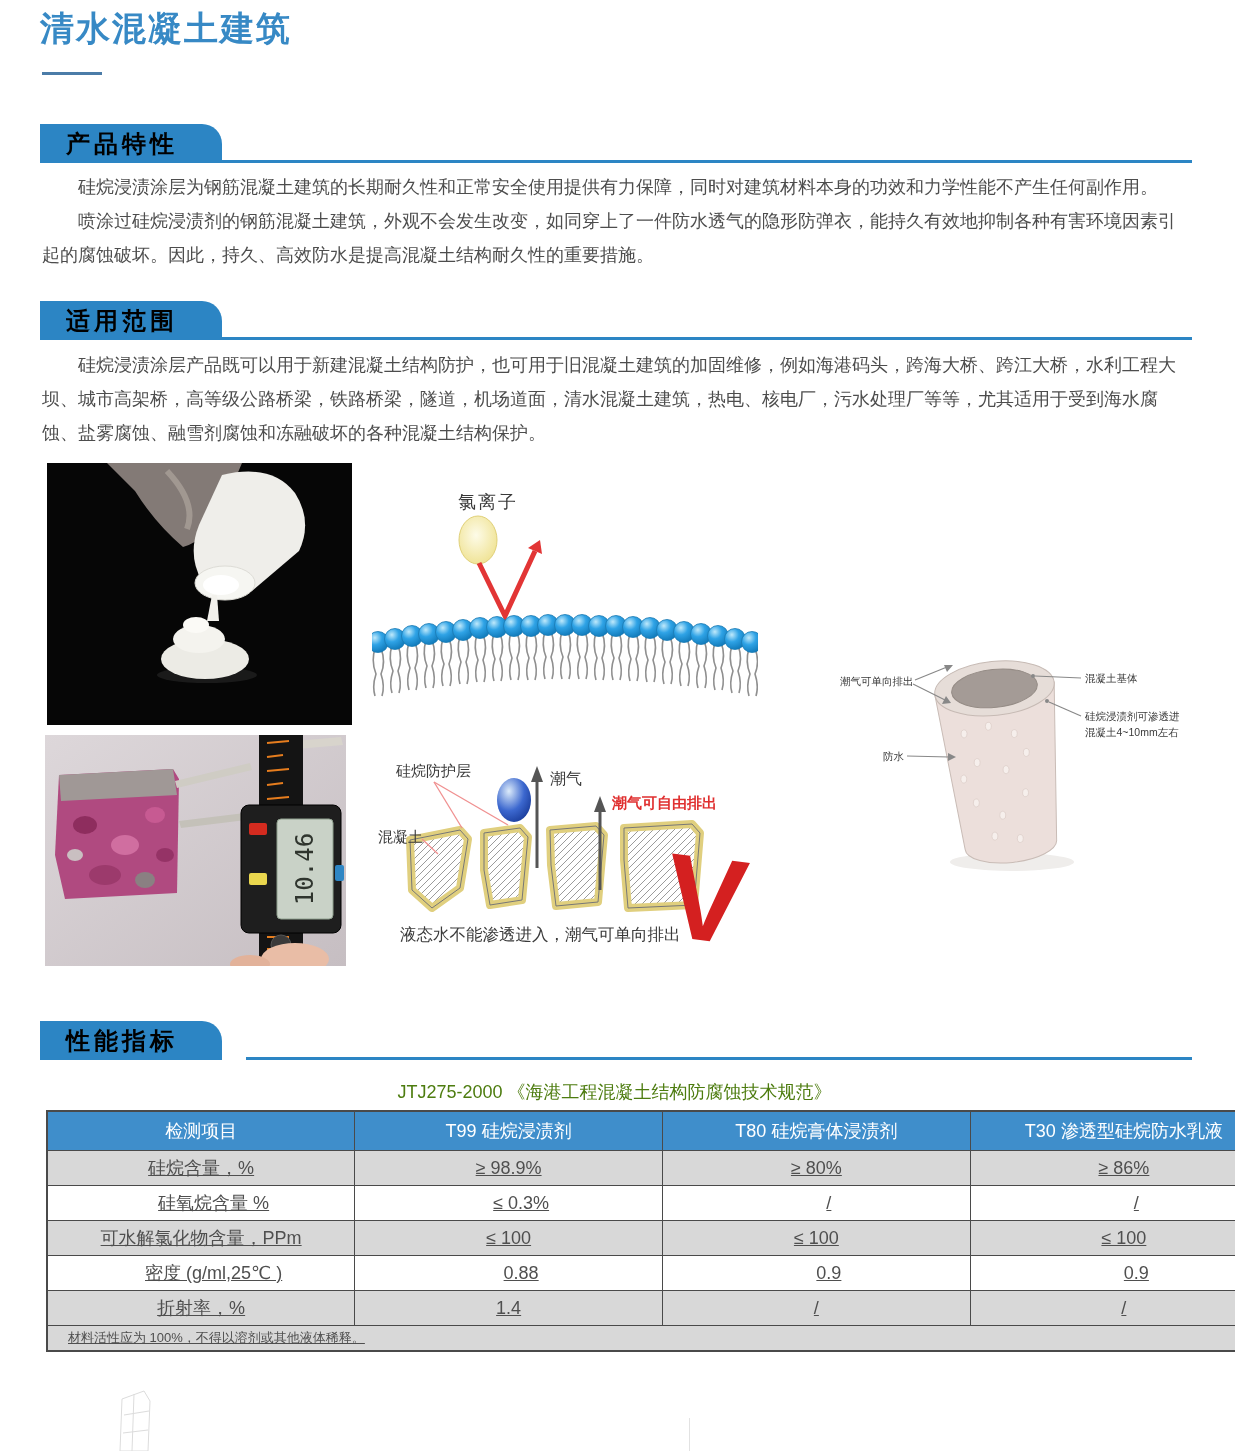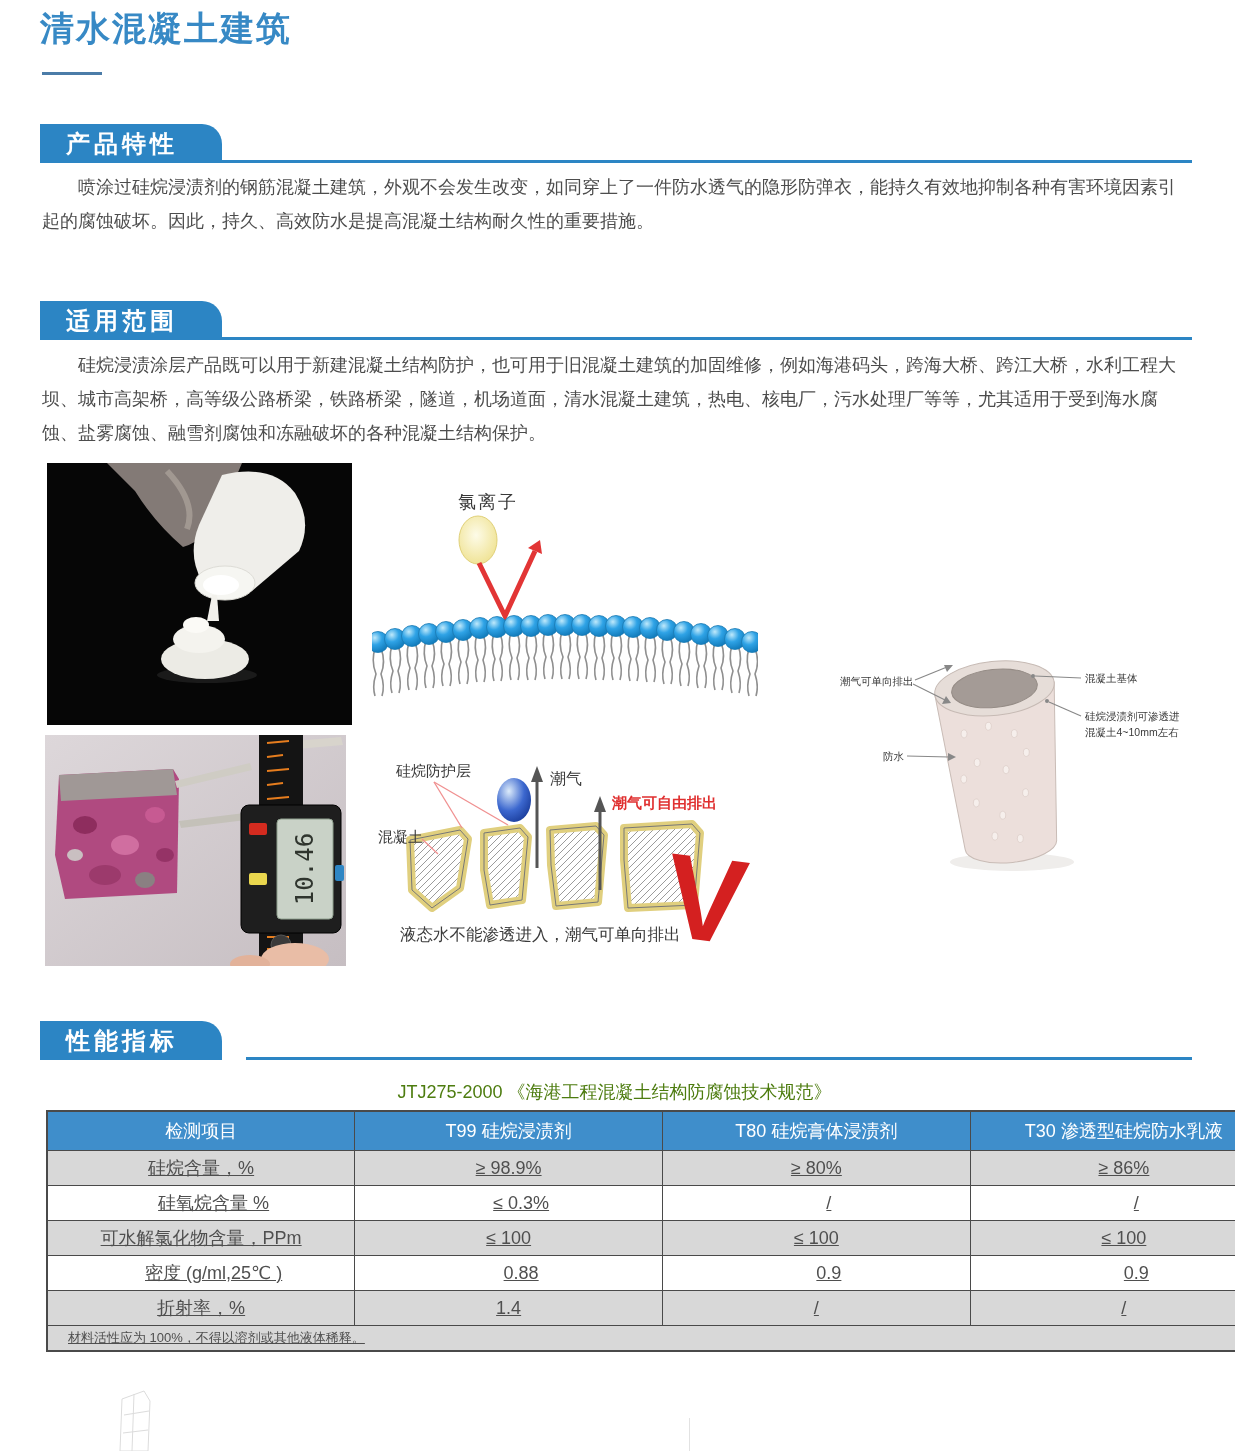--- a/index.html
+++ b/index.html
@@ -4,21 +4,21 @@
 <style>
   * { margin:0; padding:0; box-sizing:border-box; }
   body { background:#ffffff; font-family:"Liberation Sans","DejaVu Sans",sans-serif; }
   .page { position:relative; width:1235px; height:1451px; background:#ffffff; overflow:hidden; }
 
   .page-title { position:absolute; left:40px; top:6px; font-size:34px; font-weight:bold;
                 color:#3789c5; letter-spacing:2px; }
   .title-line { position:absolute; left:42px; top:72px; width:60px; height:3px; background:#4b7ca8; }
 
   .section-header { position:absolute; left:40px; width:1152px; display:flex; align-items:flex-end; }
-  .badge { background:#2c85c4; color:#ffffff; font-size:24px; font-weight:bold; height:39px;
+  .badge { background:#2c85c4; color:#000000; font-size:24px; font-weight:bold; height:39px;
            line-height:39px; padding:0 44px 0 26px; border-top-right-radius:20px; letter-spacing:4px; }
   .rule  { flex:1; height:3px; background:#2c85c4; }
   .hdr-features { top:124px; } .hdr-scope { top:301px; } .hdr-performance { top:1021px;gap:24px; }
 
   .paras { position:absolute; left:42px; width:1150px; }
   .paras p { font-size:18px; line-height:34px; color:#4d4d4d; text-indent:2em; }
   .paras-features { top:170px; } .paras-scope { top:348px; }
 
   .fig { position:absolute; }
   .fig svg { display:block; }
@@ -50,20 +50,21 @@
 <div class="page">
 
   <h1 class="page-title">清水混凝土建筑</h1>
   <div class="title-line"></div>
 
   <div class="section-header hdr-features">
     <div class="badge">产品特性</div>
     <div class="rule"></div>
   </div>
   <div class="paras paras-features">
+    <p>硅烷浸渍涂层为钢筋混凝土建筑的长期耐久性和正常安全使用提供有力保障，同时对建筑材料本身的功效和力学性能不产生任何副作用。</p>
     <p>喷涂过硅烷浸渍剂的钢筋混凝土建筑，外观不会发生改变，如同穿上了一件防水透气的隐形防弹衣，能持久有效地抑制各种有害环境因素引起的腐蚀破坏。因此，持久、高效防水是提高混凝土结构耐久性的重要措施。</p>
   </div>
 
   <div class="section-header hdr-scope">
     <div class="badge">适用范围</div>
     <div class="rule"></div>
   </div>
   <div class="paras paras-scope">
     <p>硅烷浸渍涂层产品既可以用于新建混凝土结构防护，也可用于旧混凝土建筑的加固维修，例如海港码头，跨海大桥、跨江大桥，水利工程大坝、城市高架桥，高等级公路桥梁，铁路桥梁，隧道，机场道面，清水混凝土建筑，热电、核电厂，污水处理厂等等，尤其适用于受到海水腐蚀、盐雾腐蚀、融雪剂腐蚀和冻融破坏的各种混凝土结构保护。</p>
   </div>

